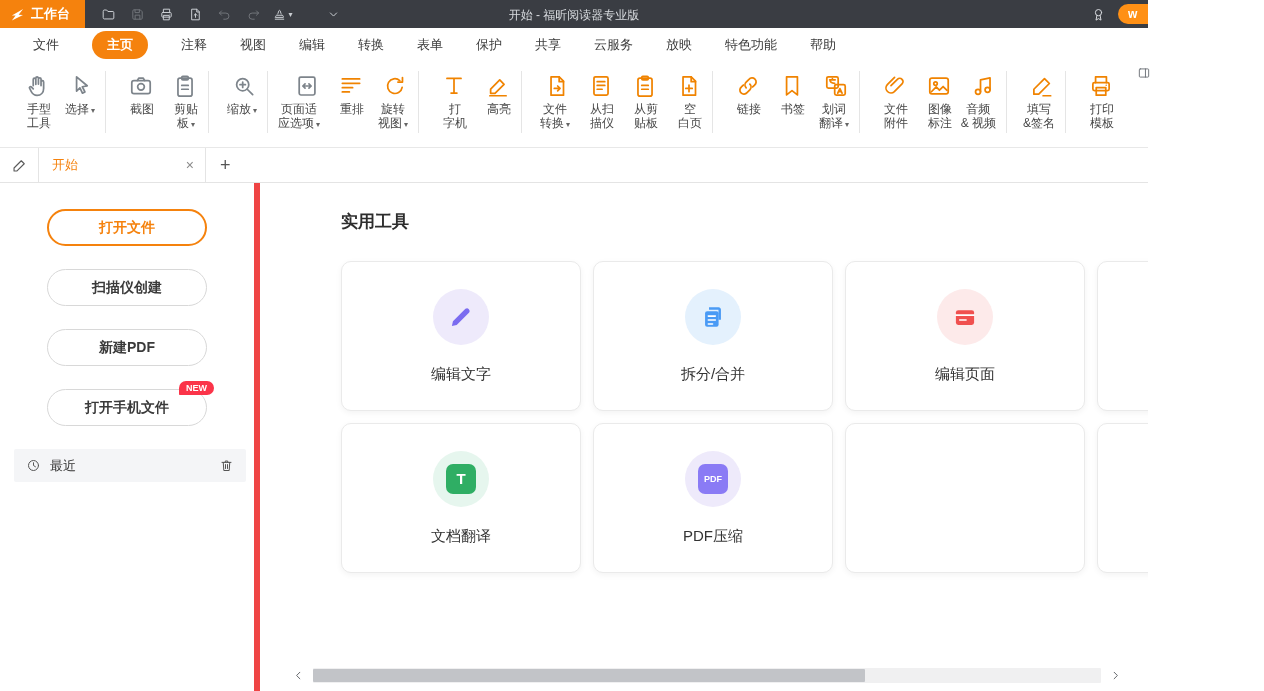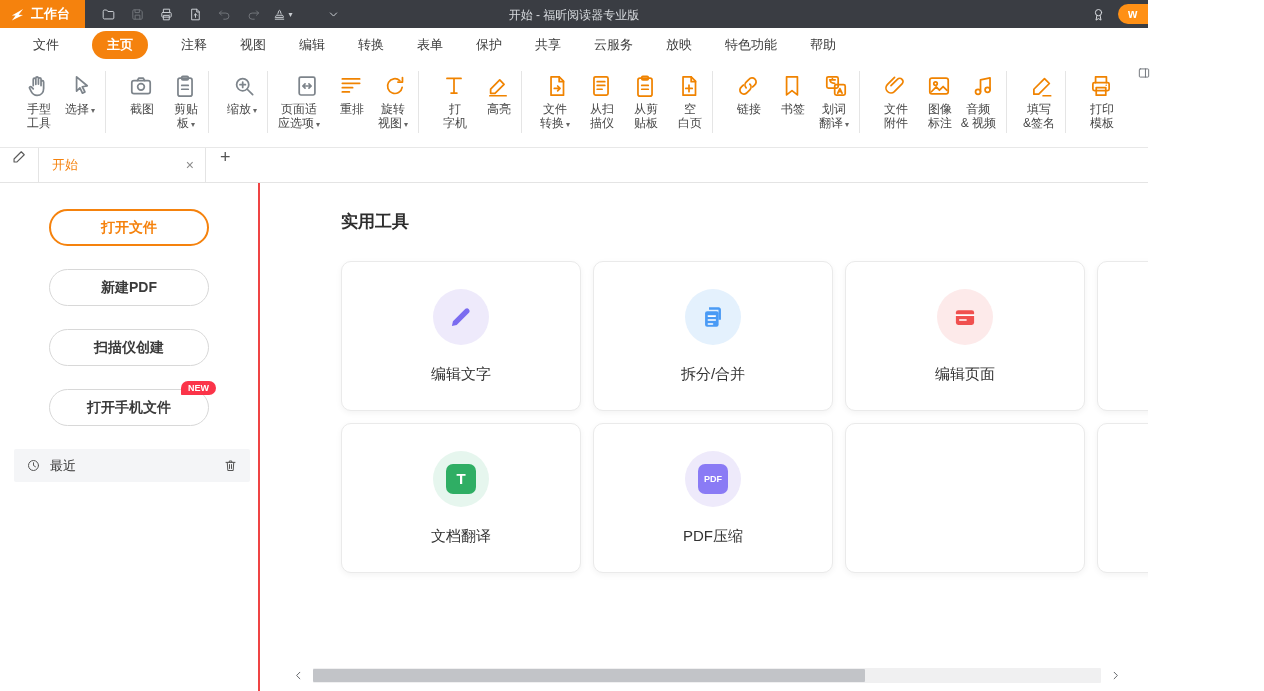--- a/index.html
+++ b/index.html
@@ -38,30 +38,30 @@
   .rgroups{display:flex;align-items:flex-start;padding:6px 4px 0 10px;height:100%;}
   .rsep{width:1px;background:#e5e5e5;height:62px;margin:3px 7px 0;flex:none;}
   .ritem{min-width:44px;padding:1px 3px;display:flex;flex-direction:column;align-items:flex-end;border-radius:4px;cursor:pointer;}
   .ric{height:33px;display:flex;align-items:center;color:var(--ribbon-icon);}
   .ritem.disabled .ric{color:var(--disabled-icon);}
   .rlabel{font-size:12px;line-height:14px;color:#474747;text-align:center;white-space:nowrap;}
   .caret{font-size:8px;color:#666;margin-left:2px;}
   .ribbon-corner{position:absolute;right:-3px;top:4px;color:#6a6f75;display:flex;cursor:pointer;}
 
   
-  .tabbar{height:35px;border-bottom:1px solid #e4e4e4;display:flex;align-items:flex-start;background:#fff;flex:none;}
+  .tabbar{height:35px;border-bottom:1px solid #e4e4e4;display:flex;align-items:center;background:#fff;flex:none;}
   .tab-pen{width:38px;display:flex;justify-content:center;color:#5a5a5a;cursor:pointer;}
   .tab{width:168px;height:100%;display:flex;align-items:center;border-left:1px solid #e4e4e4;border-right:1px solid #e4e4e4;padding:0 11px 0 13px;cursor:pointer;background:#fff;}
   .tab-label{color:var(--accent);font-size:13px;}
   .tab-close{margin-left:auto;color:#8b8b8b;font-size:14px;line-height:1;cursor:pointer;}
   .tab-add{margin-left:14px;color:#555;font-size:18px;line-height:1;cursor:pointer;}
 
   
   .content{flex:1;display:flex;min-height:0;}
-  .sidebar{width:260px;border-right:2px solid #ef4444;padding-top:26px;flex:none;}
+  .sidebar{width:260px;border-right:6px solid #ef4444;padding-top:26px;flex:none;}
   .sbtn{display:block;width:160px;height:37px;margin:0 auto 23px;border-radius:19px;border:1px solid #d8d8d8;background:#fff;font-size:14px;font-weight:bold;color:#3a3a3a;position:relative;cursor:pointer;font-family:inherit;}
   .sbtn.primary{border:2px solid var(--accent);color:var(--accent);}
   .new-badge{position:absolute;top:-9px;right:-8px;background:var(--badge-red);color:#fff;font-size:9px;font-weight:bold;padding:2px 7px;border-radius:9px 9px 9px 1px;}
   .recent{margin:20px 8px 0 14px;height:33px;background:#f4f5f7;display:flex;align-items:center;padding:0 12px;border-radius:2px;cursor:pointer;}
   .recent .clock{color:#555;display:flex;}
   .recent .rlbl{font-size:13px;color:#333;margin-left:9px;}
   .recent .trash{margin-left:auto;color:#555;display:flex;cursor:pointer;}
 
   .main{flex:1;position:relative;overflow:hidden;padding:27px 0 12px 81px;}
   .heading{font-size:17px;color:#2d2d2d;font-weight:bold;}
@@ -465,22 +465,22 @@
       <span class="tab-label">开始</span>
       <span class="tab-close">×</span>
     </div>
     <span class="tab-add">+</span>
   </div>
 
   <div class="content">
     <aside class="sidebar">
       <div id="side-buttons">
           <button class="sbtn primary">打开文件</button>
+          <button class="sbtn">扫描仪创建</button>
           <button class="sbtn">新建PDF</button>
-          <button class="sbtn">扫描仪创建</button>
           <button class="sbtn">打开手机文件<span class="new-badge">NEW</span></button>
         </div>
       <div class="recent">
         <span class="clock">
             <svg width="15" height="15" viewBox="0 0 24 24" fill="none" stroke="currentColor" stroke-width="1.6" stroke-linecap="round" stroke-linejoin="round">
               <circle cx="12" cy="12" r="8"></circle>
               <path d="M12 7.6V12l3.1 2"></path>
             </svg>
           </span>
         <span class="rlbl">最近</span>

